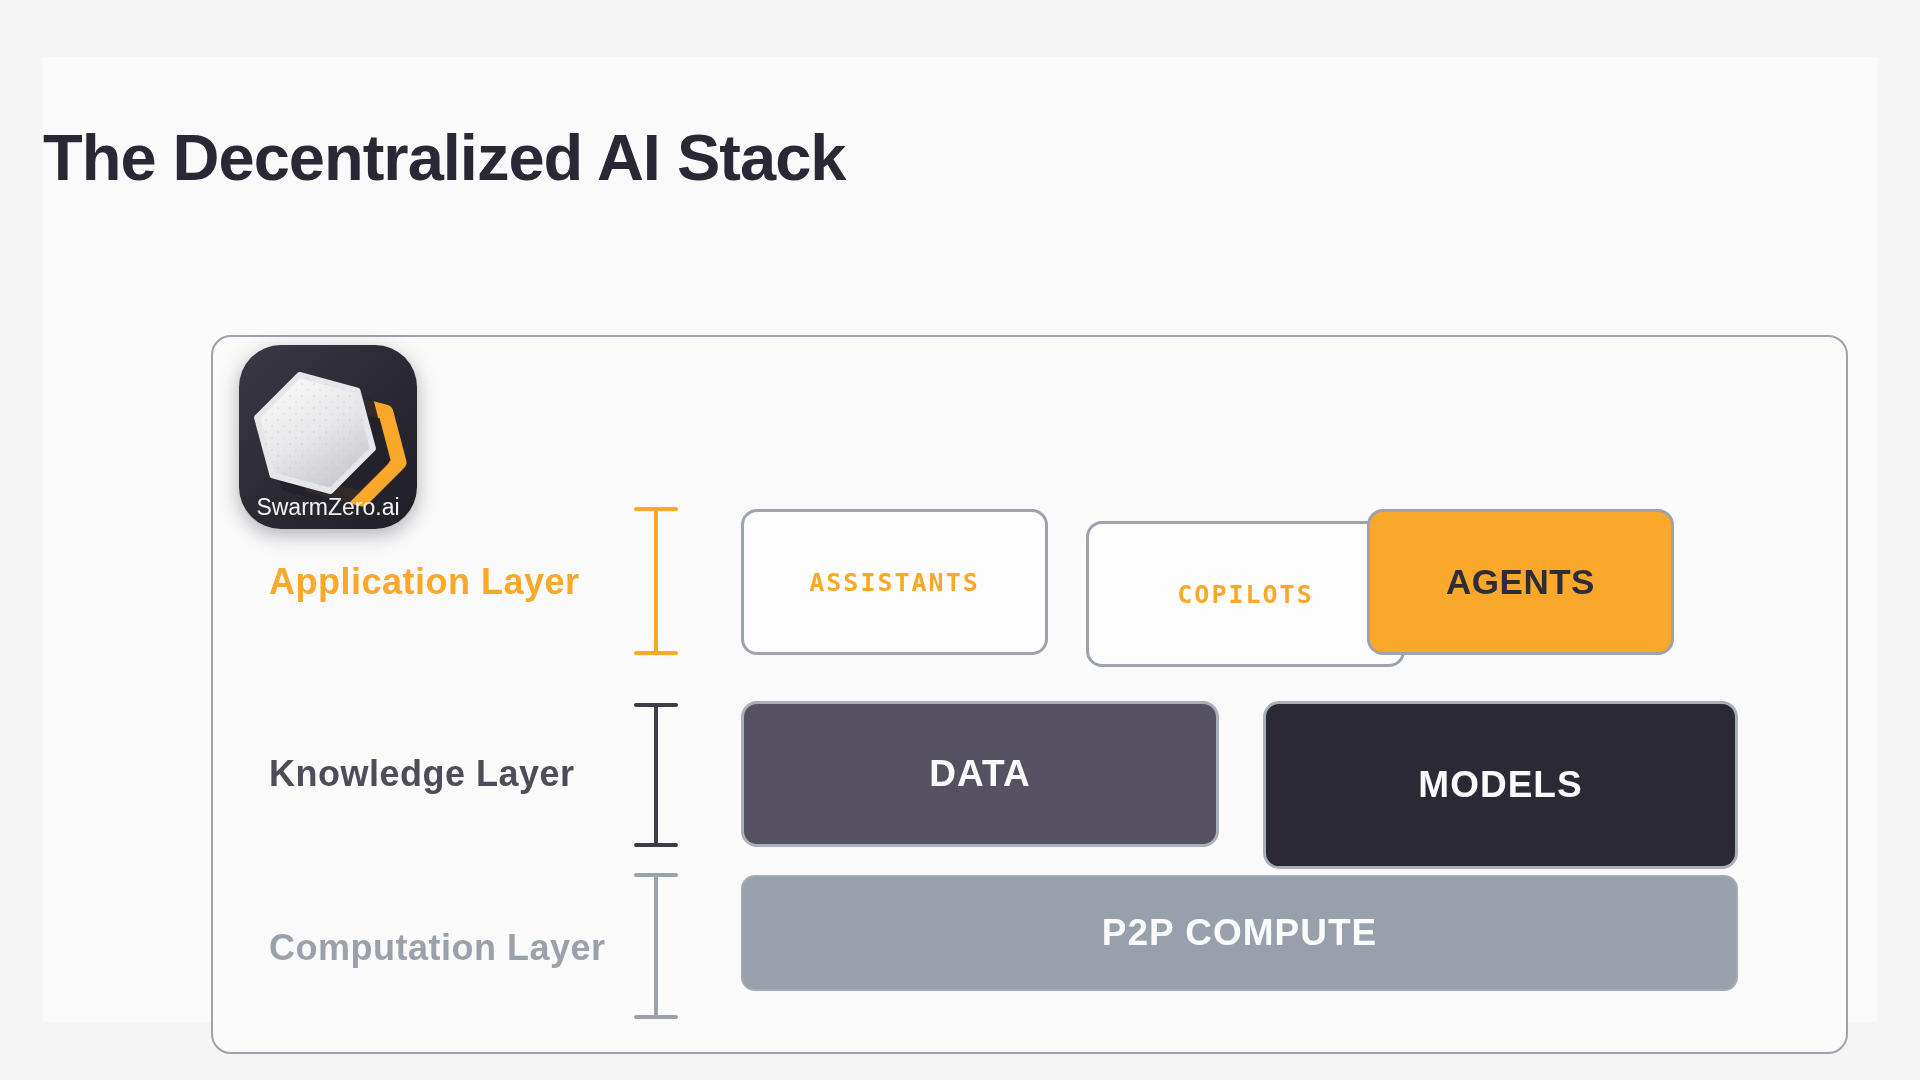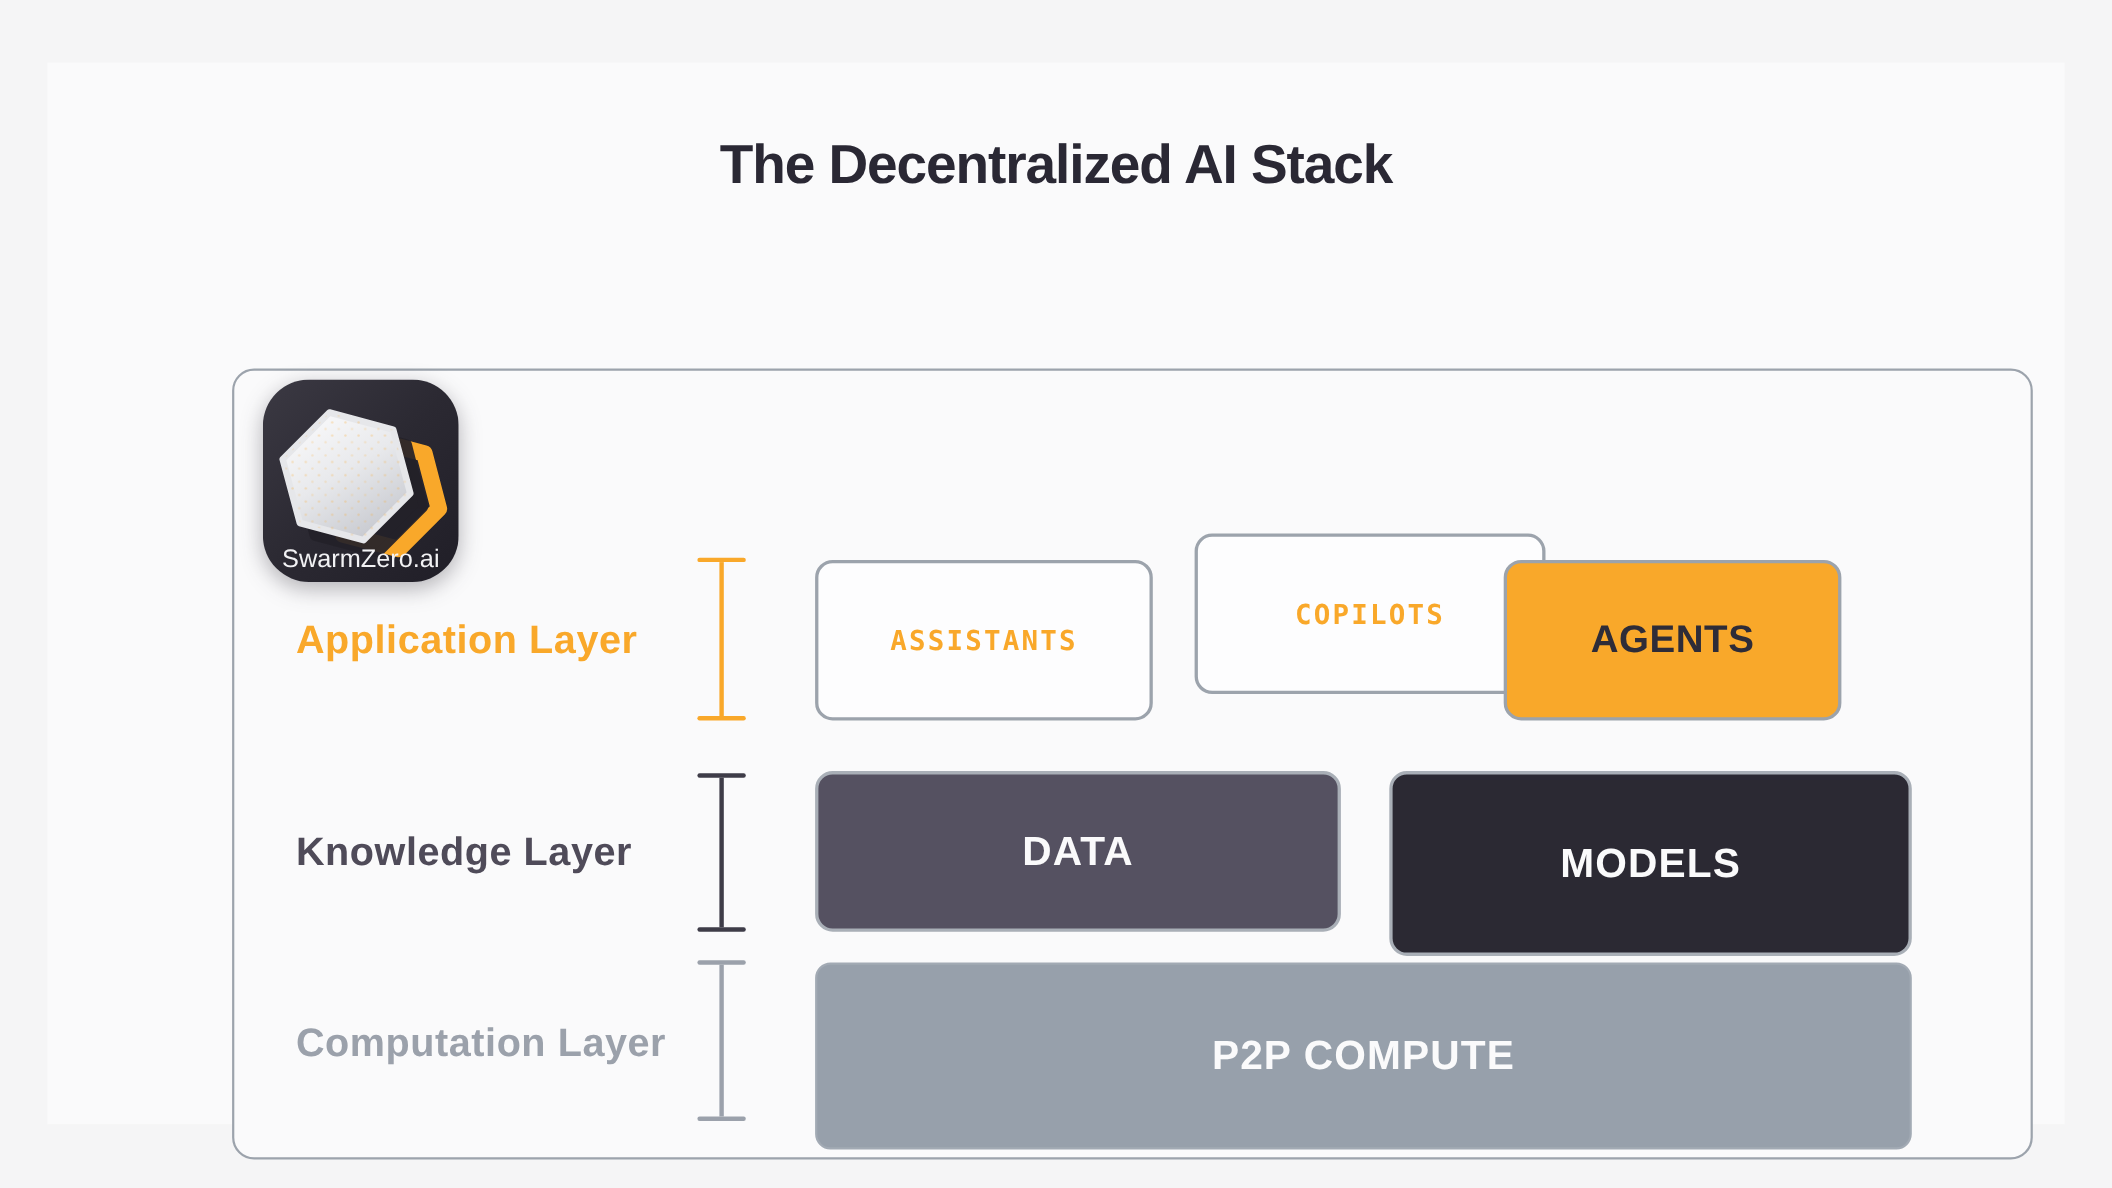--- a/index.html
+++ b/index.html
@@ -18,21 +18,21 @@
     --logo_bg:#2B2932;
     --white_text:#FAFAFB;
   }
   *{box-sizing:border-box;margin:0;padding:0;}
   html,body{width:1920px;height:1080px;overflow:hidden;}
   body{font-family:"Liberation Sans", sans-serif;background:var(--page_bg);}
   .stage{position:relative;width:1920px;height:1080px;background:var(--page_bg);}
   .card{position:absolute;left:43px;top:57px;width:1834px;height:965px;background:var(--card_bg);}
   .title{
     position:absolute;left:0;top:63px;width:100%;
-    text-align:center;font-size:50px;font-weight:700;
+    text-align:left;font-size:65px;font-weight:700;
     color:var(--title_text);letter-spacing:-1px;
   }
   .container{
     position:absolute;left:168px;top:278px;width:1637px;height:719px;
     border:2px solid var(--border_gray);border-radius:20px;background:var(--card_bg);
   }
   .logo{position:absolute;left:196px;top:288px;width:178px;height:220px;}
   .logo svg{display:block;filter:drop-shadow(0 6px 10px rgba(40,38,48,.35));}
 
   .layer-label{
@@ -56,38 +56,38 @@
   .box{
     position:absolute;border-radius:16px;
     display:flex;align-items:center;justify-content:center;
   }
   .box-outline{
     background:var(--box_bg_light);border:3px solid var(--border_gray);
     font-family:"DejaVu Sans Mono", monospace;font-weight:700;font-size:25px;
     letter-spacing:2px;color:var(--orange);
   }
   .box-assistants{left:698px;top:452px;width:307px;height:146px;}
-  .box-copilots{left:1043px;top:428px;width:319px;height:146px;}
+  .box-copilots{left:1043px;top:464px;width:319px;height:146px;}
   .box-agents{
     left:1324px;top:452px;width:307px;height:146px;
     background:var(--orange);border:3px solid var(--border_gray);
     font-weight:700;font-size:35px;letter-spacing:0.5px;color:#2E2C38;
   }
   .box-data{
     left:698px;top:644px;width:478px;height:146px;
     background:var(--data_bg);border:3px solid #A9AFB7;
     font-weight:700;font-size:37px;letter-spacing:1px;color:var(--white_text);
   }
   .box-models{
     left:1220px;top:644px;width:475px;height:168px;
     background:var(--models_bg);border:3px solid #A9AFB7;
     font-weight:700;font-size:37px;letter-spacing:1px;color:var(--white_text);
   }
   .box-p2p{
-    left:698px;top:818px;width:997px;height:170px;border-radius:14px;
+    left:698px;top:818px;width:997px;height:116px;border-radius:14px;
     background:var(--p2p_bg);border:2px solid #A2AAB4;
     font-weight:700;font-size:37px;letter-spacing:1px;color:var(--white_text);
   }
 </style>
 </head>
 <body>
 
 <div class="stage">
   <div class="card">
 

